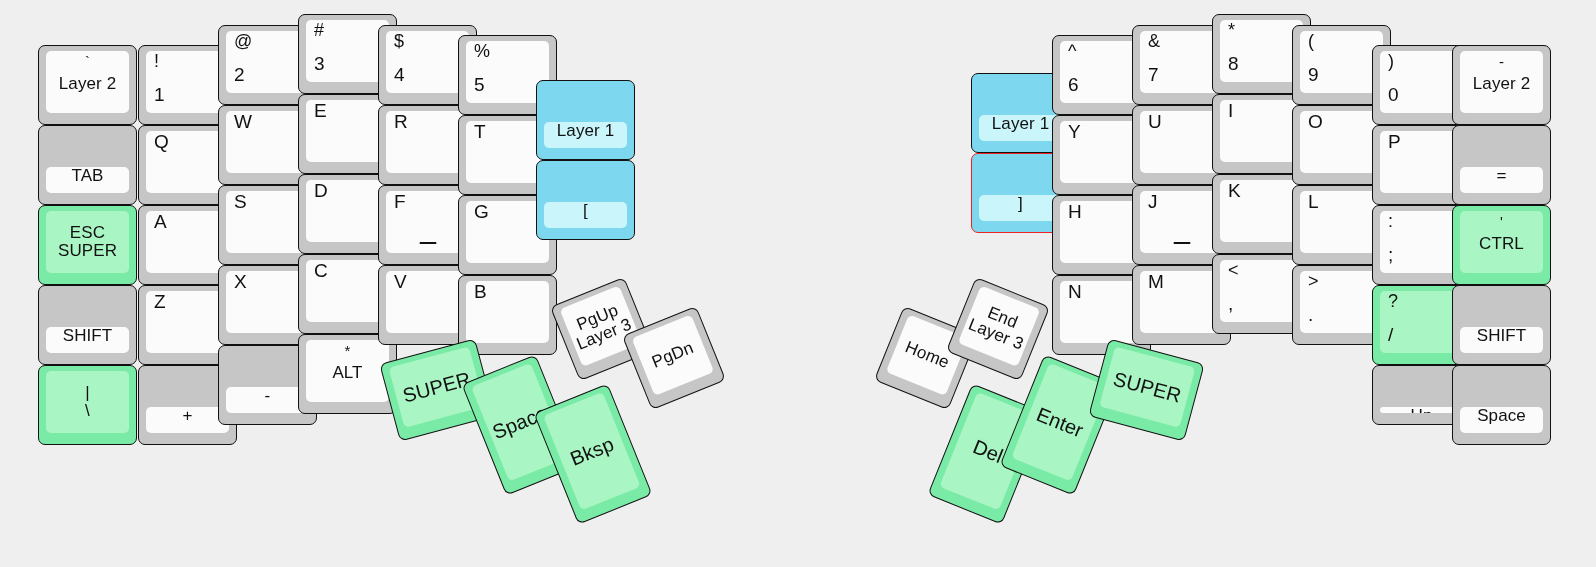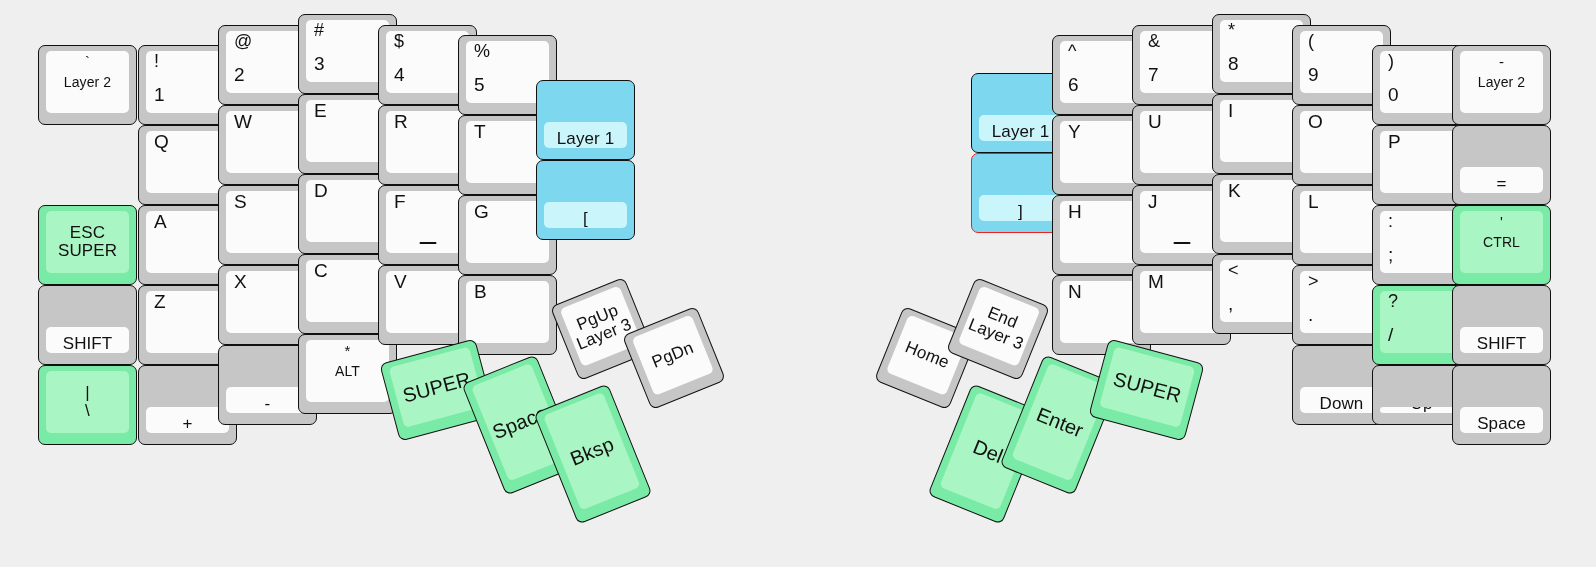--- a/index.html
+++ b/index.html
@@ -40,31 +40,31 @@
     color:#111;
     line-height:1.04;
     white-space:pre;
     letter-spacing:0.1px;
   }
   .key .l-top{ font-size:16px; padding-top:2px; }
   .key .l-mid{ font-size:17px; }
   .key .l-bot{ font-size:17px; }
 
   
-  .key.center .cap{ justify-content:flex-end;margin-top:36px; }
+  .key.center .cap{ justify-content:flex-start;margin-top:36px; }
   .key.center .lbl{ font-size:17px; }
 
   
   .key.stack2 .cap{ justify-content:center; }
   .key.stack2 .lbl{ font-size:17px; }
 
   
   .key.smalltop .cap{ justify-content:flex-start; }
   .key.smalltop .l-top{ font-size:15px; padding-top:3px; }
-  .key.smalltop .l-mid{ font-size:14px; padding-top:5px; }
+  .key.smalltop .l-mid{ font-size:17px; padding-top:5px; }
 
   
   .key.tl .cap{ align-items:flex-start; padding-left:8px; }
   .key.tl .lbl{ text-align:left; }
   .key.tl .l-top{ font-size:18px; padding-top:1px; }
   .key.tl .l-bot{ font-size:19px; padding-top:14px; }
 
   
   .key.al .cap{ align-items:flex-start; padding-left:8px; }
   .key.al .lbl{ text-align:left; font-size:19px; padding-top:1px; }
@@ -97,20 +97,25 @@
 
 <div id="kb">
     <div style="position: absolute; left: 0px; top: 0px; width: 100%; height: 100%;">
       <div style="position: absolute; left: 0px; top: 0px; width: 100%; height: 100%;">
         <div class="key smalltop" style="left: 38px; top: 45px; width: 99px; height: 80px;">
           <div class="cap">
             <div class="lbl l-top">`</div>
             <div class="lbl l-mid">Layer 2</div>
           </div>
         </div>
+        <div class="key center" style="left: 38px; top: 125px; width: 99px; height: 80px;">
+          <div class="cap">
+            <div class="lbl l-mid">TAB</div>
+          </div>
+        </div>
         <div class="key stack2 green" style="left: 38px; top: 205px; width: 99px; height: 80px;">
           <div class="cap">
             <div class="lbl l-mid">ESC
 SUPER</div>
           </div>
         </div>
         <div class="key center" style="left: 38px; top: 285px; width: 99px; height: 80px;">
           <div class="cap">
             <div class="lbl l-mid">SHIFT</div>
           </div>
@@ -393,25 +398,20 @@
           <div class="cap">
             <div class="lbl l-mid">L</div>
           </div>
         </div>
         <div class="key tl" style="left: 1292px; top: 265px; width: 99px; height: 80px;">
           <div class="cap">
             <div class="lbl l-top">&gt;</div>
             <div class="lbl l-bot">.</div>
           </div>
         </div>
-        <div class="key center" style="left: 1292px; top: 345px; width: 99px; height: 80px;">
-          <div class="cap">
-            <div class="lbl l-mid">Down</div>
-          </div>
-        </div>
       </div>
       <div style="position: absolute; left: 0px; top: 0px; width: 100%; height: 100%;">
         <div class="key tl" style="left: 1372px; top: 45px; width: 99px; height: 80px;">
           <div class="cap">
             <div class="lbl l-top">)</div>
             <div class="lbl l-bot">0</div>
           </div>
         </div>
         <div class="key al" style="left: 1372px; top: 125px; width: 99px; height: 80px;">
           <div class="cap">

